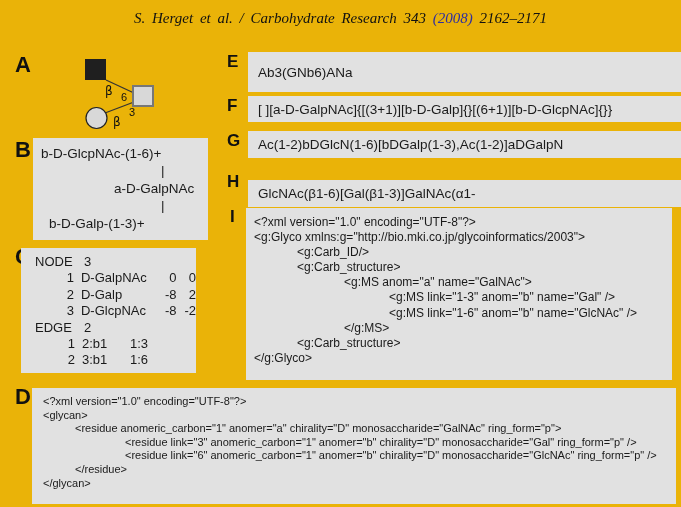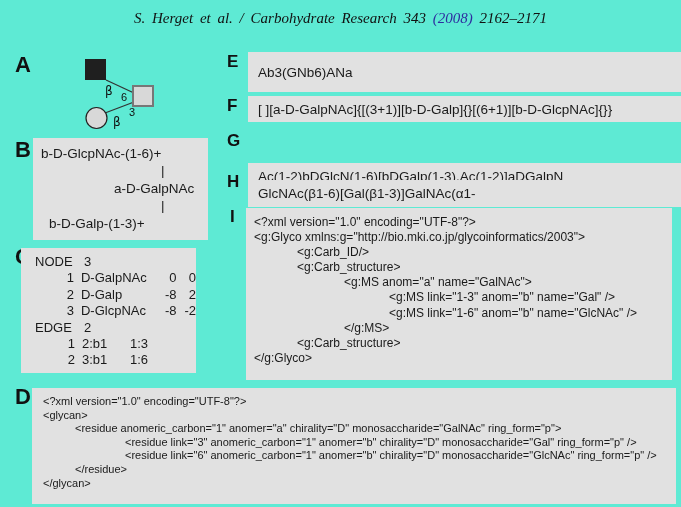--- a/index.html
+++ b/index.html
@@ -5,21 +5,21 @@
   :root{
     --box-bg:#e1e1e1;
     --year-blue:#2e2ea0;
     --node-black:#1f1f1f;
     --node-gray:#d8d8d8;
     --node-border:#777777;
     --bond-line:#333333;
     --ink:#1a1a1a;
   }
   html,body{margin:0;padding:0;background:#ffffff;}
-  #page{position:relative;width:681px;height:507px;background:#5eead4;overflow:hidden;
+  #page{position:relative;width:681px;height:507px;background:#eab308;overflow:hidden;
         font-family:"Liberation Sans",sans-serif;color:var(--ink);}
 
   
   .citation{position:absolute;top:10px;left:0;width:681px;text-align:center;
             font-family:"Liberation Serif",serif;font-style:italic;font-size:15px;
             color:#111;word-spacing:3px;}
   .citation .year{color:var(--year-blue);}
 
   
   .plabel{position:absolute;font-weight:700;color:#111;line-height:1;}
@@ -149,21 +149,21 @@
         <span class="c-acceptor">1:6</span>
     </div>
   </div>
 
   <div class="gbox onebox" style="left:248px;top:52px;width:424px;height:40px;">
       <span>Ab3(GNb6)ANa</span>
     </div>
   <div class="gbox onebox" style="left:248px;top:96px;width:424px;height:26px;">
       <span>[ ][a-D-GalpNAc]{[(3+1)][b-D-Galp]{}[(6+1)][b-D-GlcpNAc]{}}</span>
     </div>
-  <div class="gbox onebox" style="left:248px;top:131px;width:424px;height:27px;margin-top:32px;">
+  <div class="gbox onebox" style="left:248px;top:131px;width:424px;height:27px;">
       <span>Ac(1-2)bDGlcN(1-6)[bDGalp(1-3),Ac(1-2)]aDGalpN</span>
     </div>
   <div class="gbox onebox" style="left:248px;top:180px;width:424px;height:27px;">
       <span>GlcNAc(β1-6)[Gal(β1-3)]GalNAc(α1-</span>
     </div>
 
   <div class="gbox i-box" style="left:246px;top:208px;width:426px;height:165px;">
     <div class="xlineI">&lt;?xml version="1.0" encoding="UTF-8"?&gt;</div>
     <div class="xlineI">&lt;g:Glyco xmlns:g="http://bio.mki.co.jp/glycoinformatics/2003"&gt;</div>
     <div class="xlineI i-ind1">&lt;g:Carb_ID/&gt;</div>

